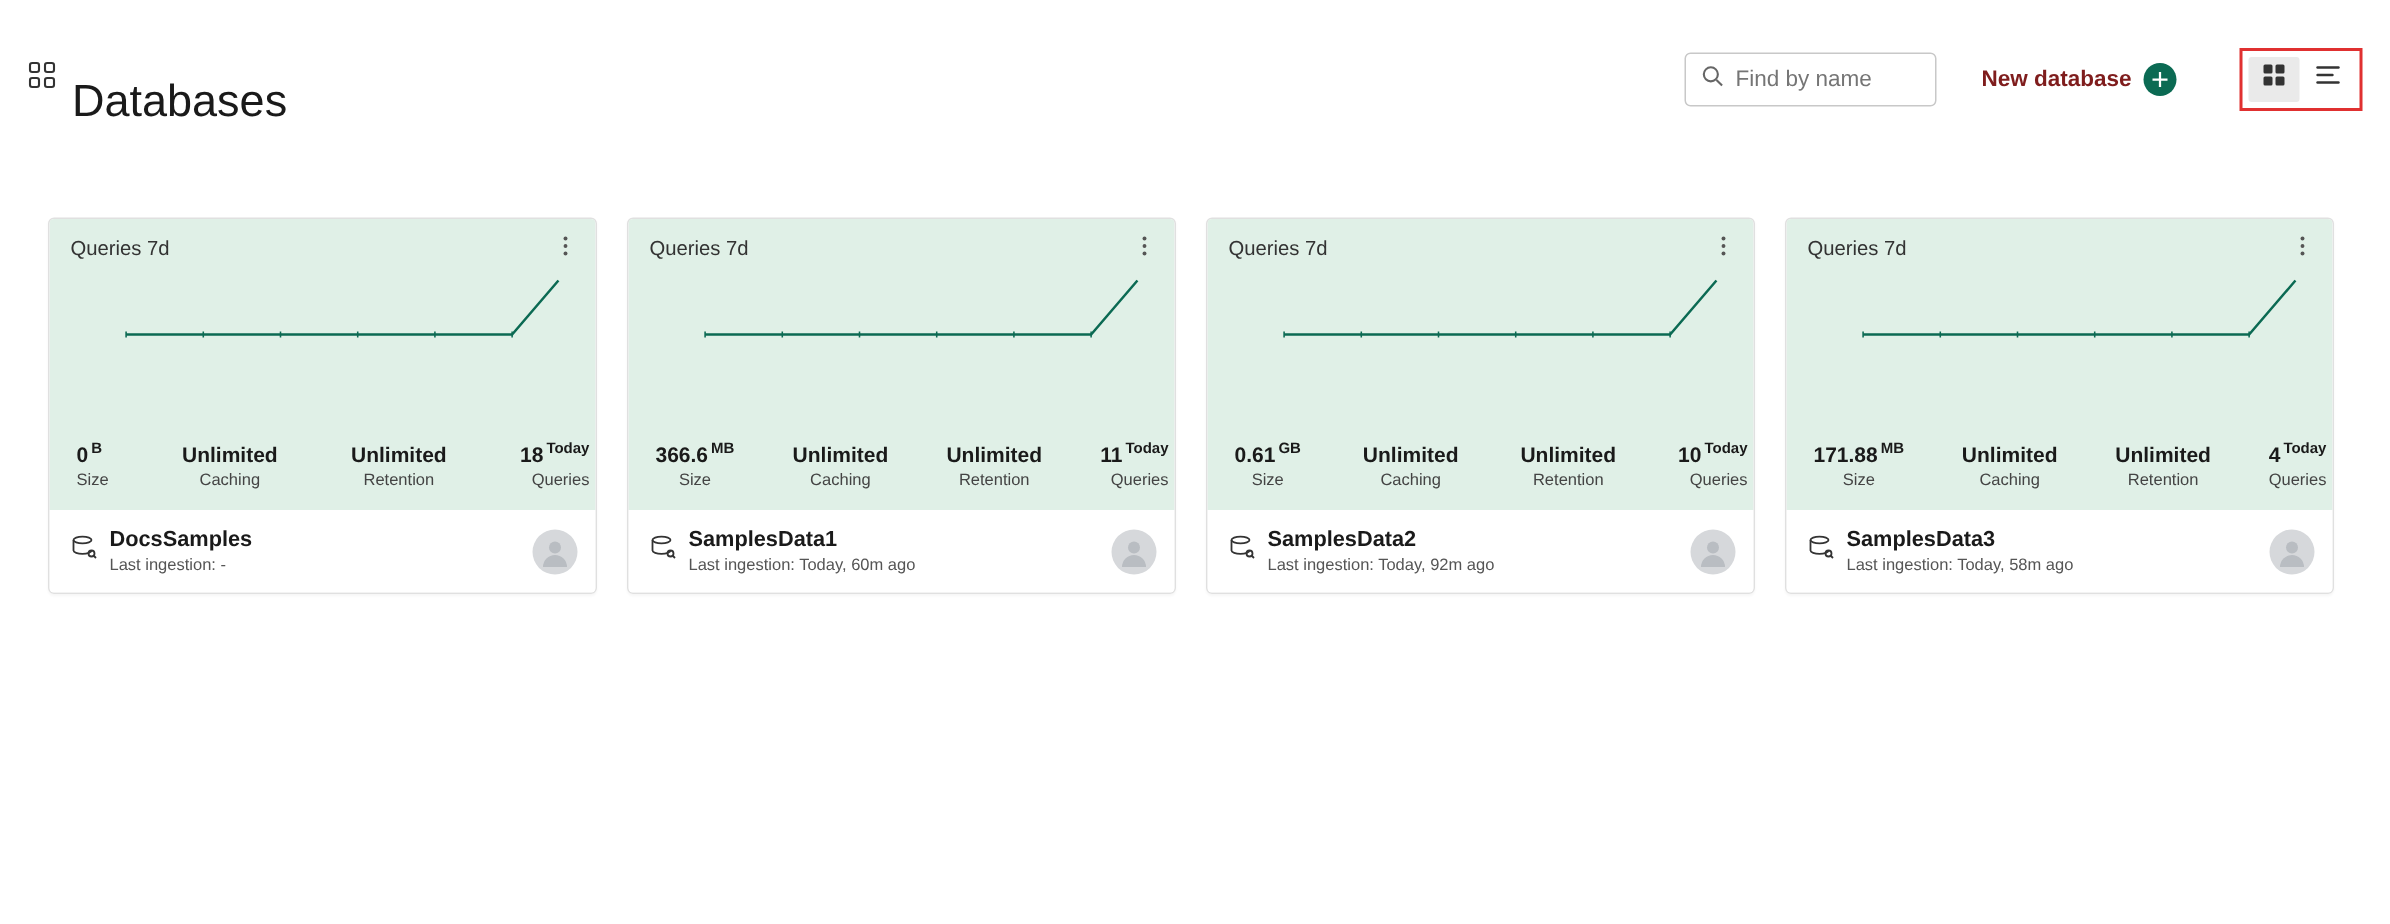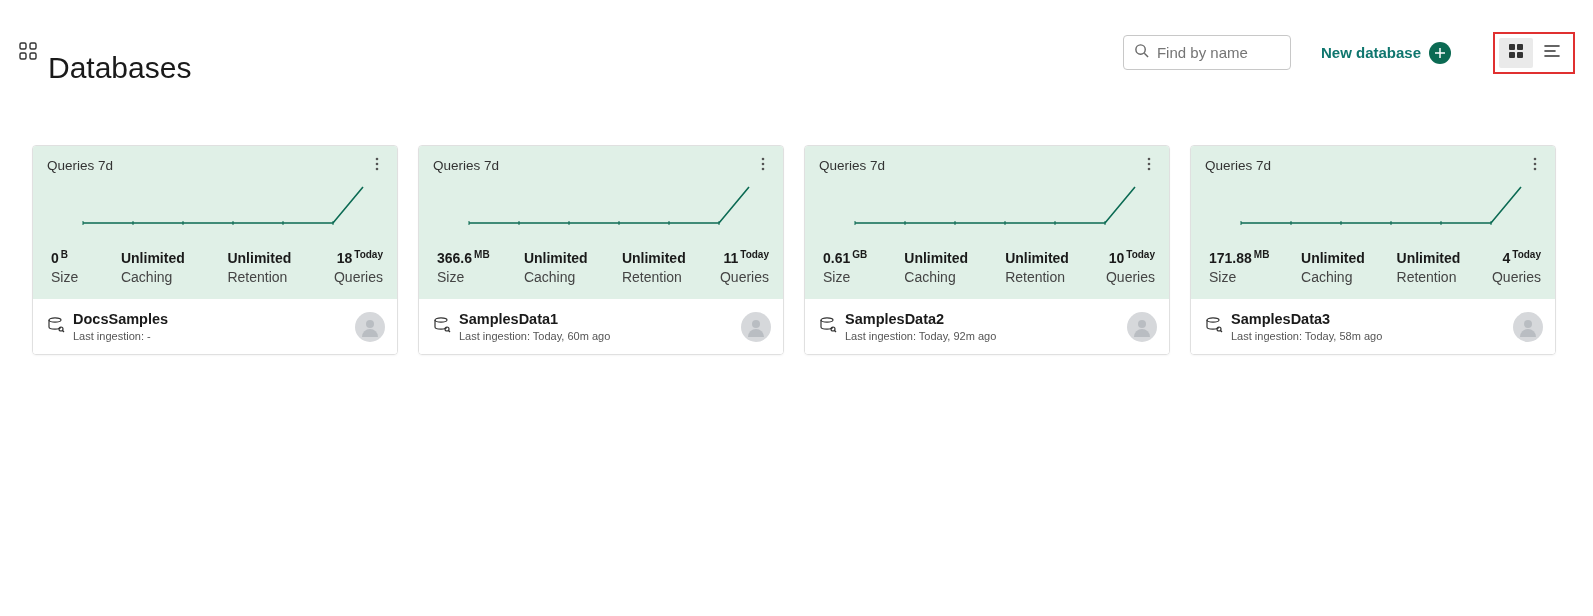--- a/index.html
+++ b/index.html
@@ -41,21 +41,21 @@
     border: none;
     outline: none;
     font-size: 15px;
     width: 100%;
     background: transparent;
   }
   .new-db {
     display: flex;
     align-items: center;
     gap: 8px;
-    color: #0f766e;
+    color: #7f1d1d;
     font-weight: 600;
     font-size: 15px;
     cursor: pointer;
     margin-left: 18px;
   }
   .plus-circle {
     width: 22px;
     height: 22px;
     border-radius: 50%;
     background: #0b6a53;
@@ -94,21 +94,21 @@
   .card {
     width: 366px;
     border: 1px solid #e0e0e0;
     border-radius: 4px;
     overflow: hidden;
     box-shadow: 0 1px 2px rgba(0,0,0,0.04);
     cursor: pointer;
   }
   .card-top {
     background: #e0f0e7;
-    padding: 12px 10px 10px 14px;
+    padding: 12px 0 10px 14px;
     position: relative;
   }
   .card-title-small {
     font-size: 13.5px;
     color: #333;
   }
   .more-icon {
     position: absolute;
     top: 10px;
     right: 10px;
@@ -125,24 +125,25 @@
   }
   .stats {
     display: flex;
     justify-content: space-between;
     padding: 8px 4px 4px 4px;
   }
   .stat {
     display: flex;
     flex-direction: column;
     gap: 4px;
+    margin-top: 45px;
   }
   .stat .val { font-size: 14px; font-weight: 700; line-height: 1; white-space: nowrap; }
   .stat .unit { font-size: 10px; font-weight: 600; margin-left: 2px; vertical-align: top; position: relative; top: -1px;}
-  .stat .label { font-size: 14px; color: #444; }
+  .stat .label { font-size: 11px; color: #444; text-align: center; }
   .stat.right { text-align: right; align-items: flex-end; }
   .card-bottom {
     background: #fff;
     padding: 12px 14px 12px 14px;
     display: flex;
     align-items: center;
     gap: 8px;
     position: relative;
   }
   .db-name {

